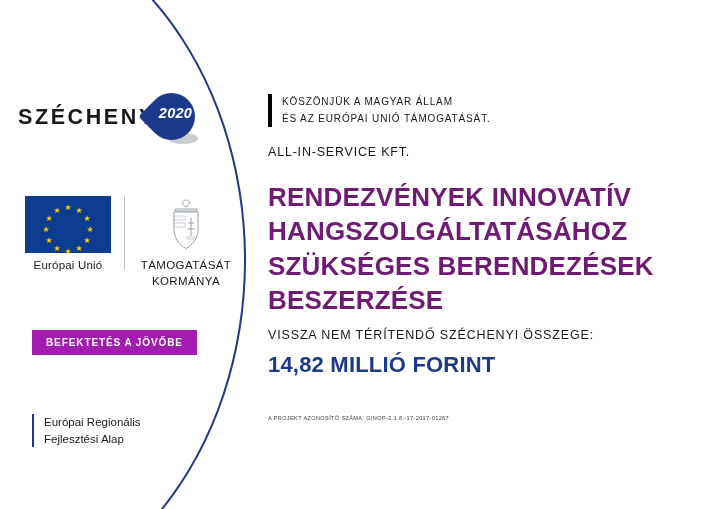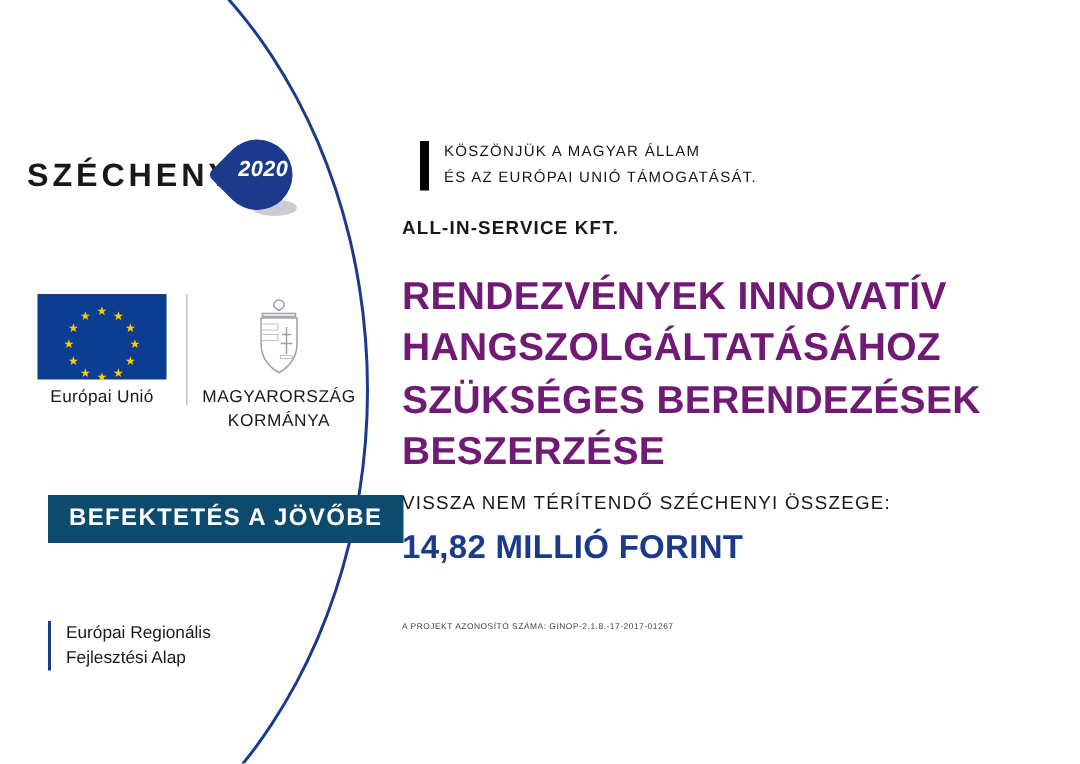--- a/index.html
+++ b/index.html
@@ -174,23 +174,23 @@
     color: #16181a;
     line-height: 1.35;
     letter-spacing: 0.4px;
   }
 
   .befektetes-badge {
     position: absolute;
     left: 14px;
     top: 330px;
     padding: 7px 14px;
-    background: #0c4a6e;
+    background: #a21caf;
     color: #ffffff;
-    font-size: 16px;
+    font-size: 10px;
     font-weight: bold;
     letter-spacing: 0.9px;
     white-space: nowrap;
   }
 
   .erfa {
     position: absolute;
     left: 14px;
     top: 386px;
     padding-left: 10px;
@@ -204,39 +204,39 @@
   
   .right-col {
     position: absolute;
     left: 268px;
     top: 0;
     width: 430px;
   }
 
   .thanks {
     position: absolute;
-    left: 12px;
+    left: 0;
     top: 94px;
     padding-left: 10px;
-    border-left: 6px solid #000000;
+    border-left: 4px solid #000000;
     font-size: 10px;
     letter-spacing: 0.85px;
     line-height: 1.65;
     color: #16181a;
     font-weight: 500;
   }
 
   .company {
     position: absolute;
     left: 0;
     top: 145px;
     font-size: 12.5px;
     letter-spacing: 0.8px;
     color: #16181a;
-    font-weight: 700;
+    font-weight: 400;
   }
 
   .project-title {
     position: absolute;
     left: 0;
     top: 180px;
     font-size: 26px;
     font-weight: bold;
     letter-spacing: 0.2px;
     line-height: 1.32;
@@ -319,21 +319,21 @@
           <svg width="44" height="57" viewBox="0 0 44 57" xmlns="http://www.w3.org/2000/svg">
             <path d="M22 4 C20 4 18.5 5.5 18.5 7.2 C18.5 8.2 19 9 19.7 9.5 L22 11 L24.3 9.5 C25 9 25.5 8.2 25.5 7.2 C25.5 5.5 24 4 22 4 Z" fill="none" stroke="#9aa0a8" stroke-width="1"></path>
             <path d="M11 13 L33 13 L33 15 L11 15 Z" fill="none" stroke="#9aa0a8" stroke-width="1"></path>
             <path d="M10 16 L34 16 L34 33 C34 43 28 49 22 52.5 C16 49 10 43 10 33 Z" fill="#ffffff" stroke="#9aa0a8" stroke-width="1"></path>
             <path d="M10 20 L21.2 20 L21.2 24 L10 24 Z M10 27 L21.2 27 L21.2 31 L10 31 Z" fill="none" stroke="#bfc4cb" stroke-width="0.8"></path>
             <path d="M27 22 L27 40 M24 27 L30 27 M23 33 L31 33" fill="none" stroke="#9aa0a8" stroke-width="1"></path>
             <path d="M23 41 L31 41 L31 43 L23 43 Z" fill="none" stroke="#bfc4cb" stroke-width="0.8"></path>
           </svg>
         </div>
         <div class="hu-label">
-          <span>MAGYARORSZÁG</span><br>
+          <span>TÁMOGATÁSÁT</span><br>
           <span>KORMÁNYA</span>
         </div>
       </div>
     </div>
 
     <div class="befektetes-badge">BEFEKTETÉS A JÖVŐBE</div>
 
     <div class="erfa">
       <span>Európai Regionális</span><br>
       <span>Fejlesztési Alap</span>

